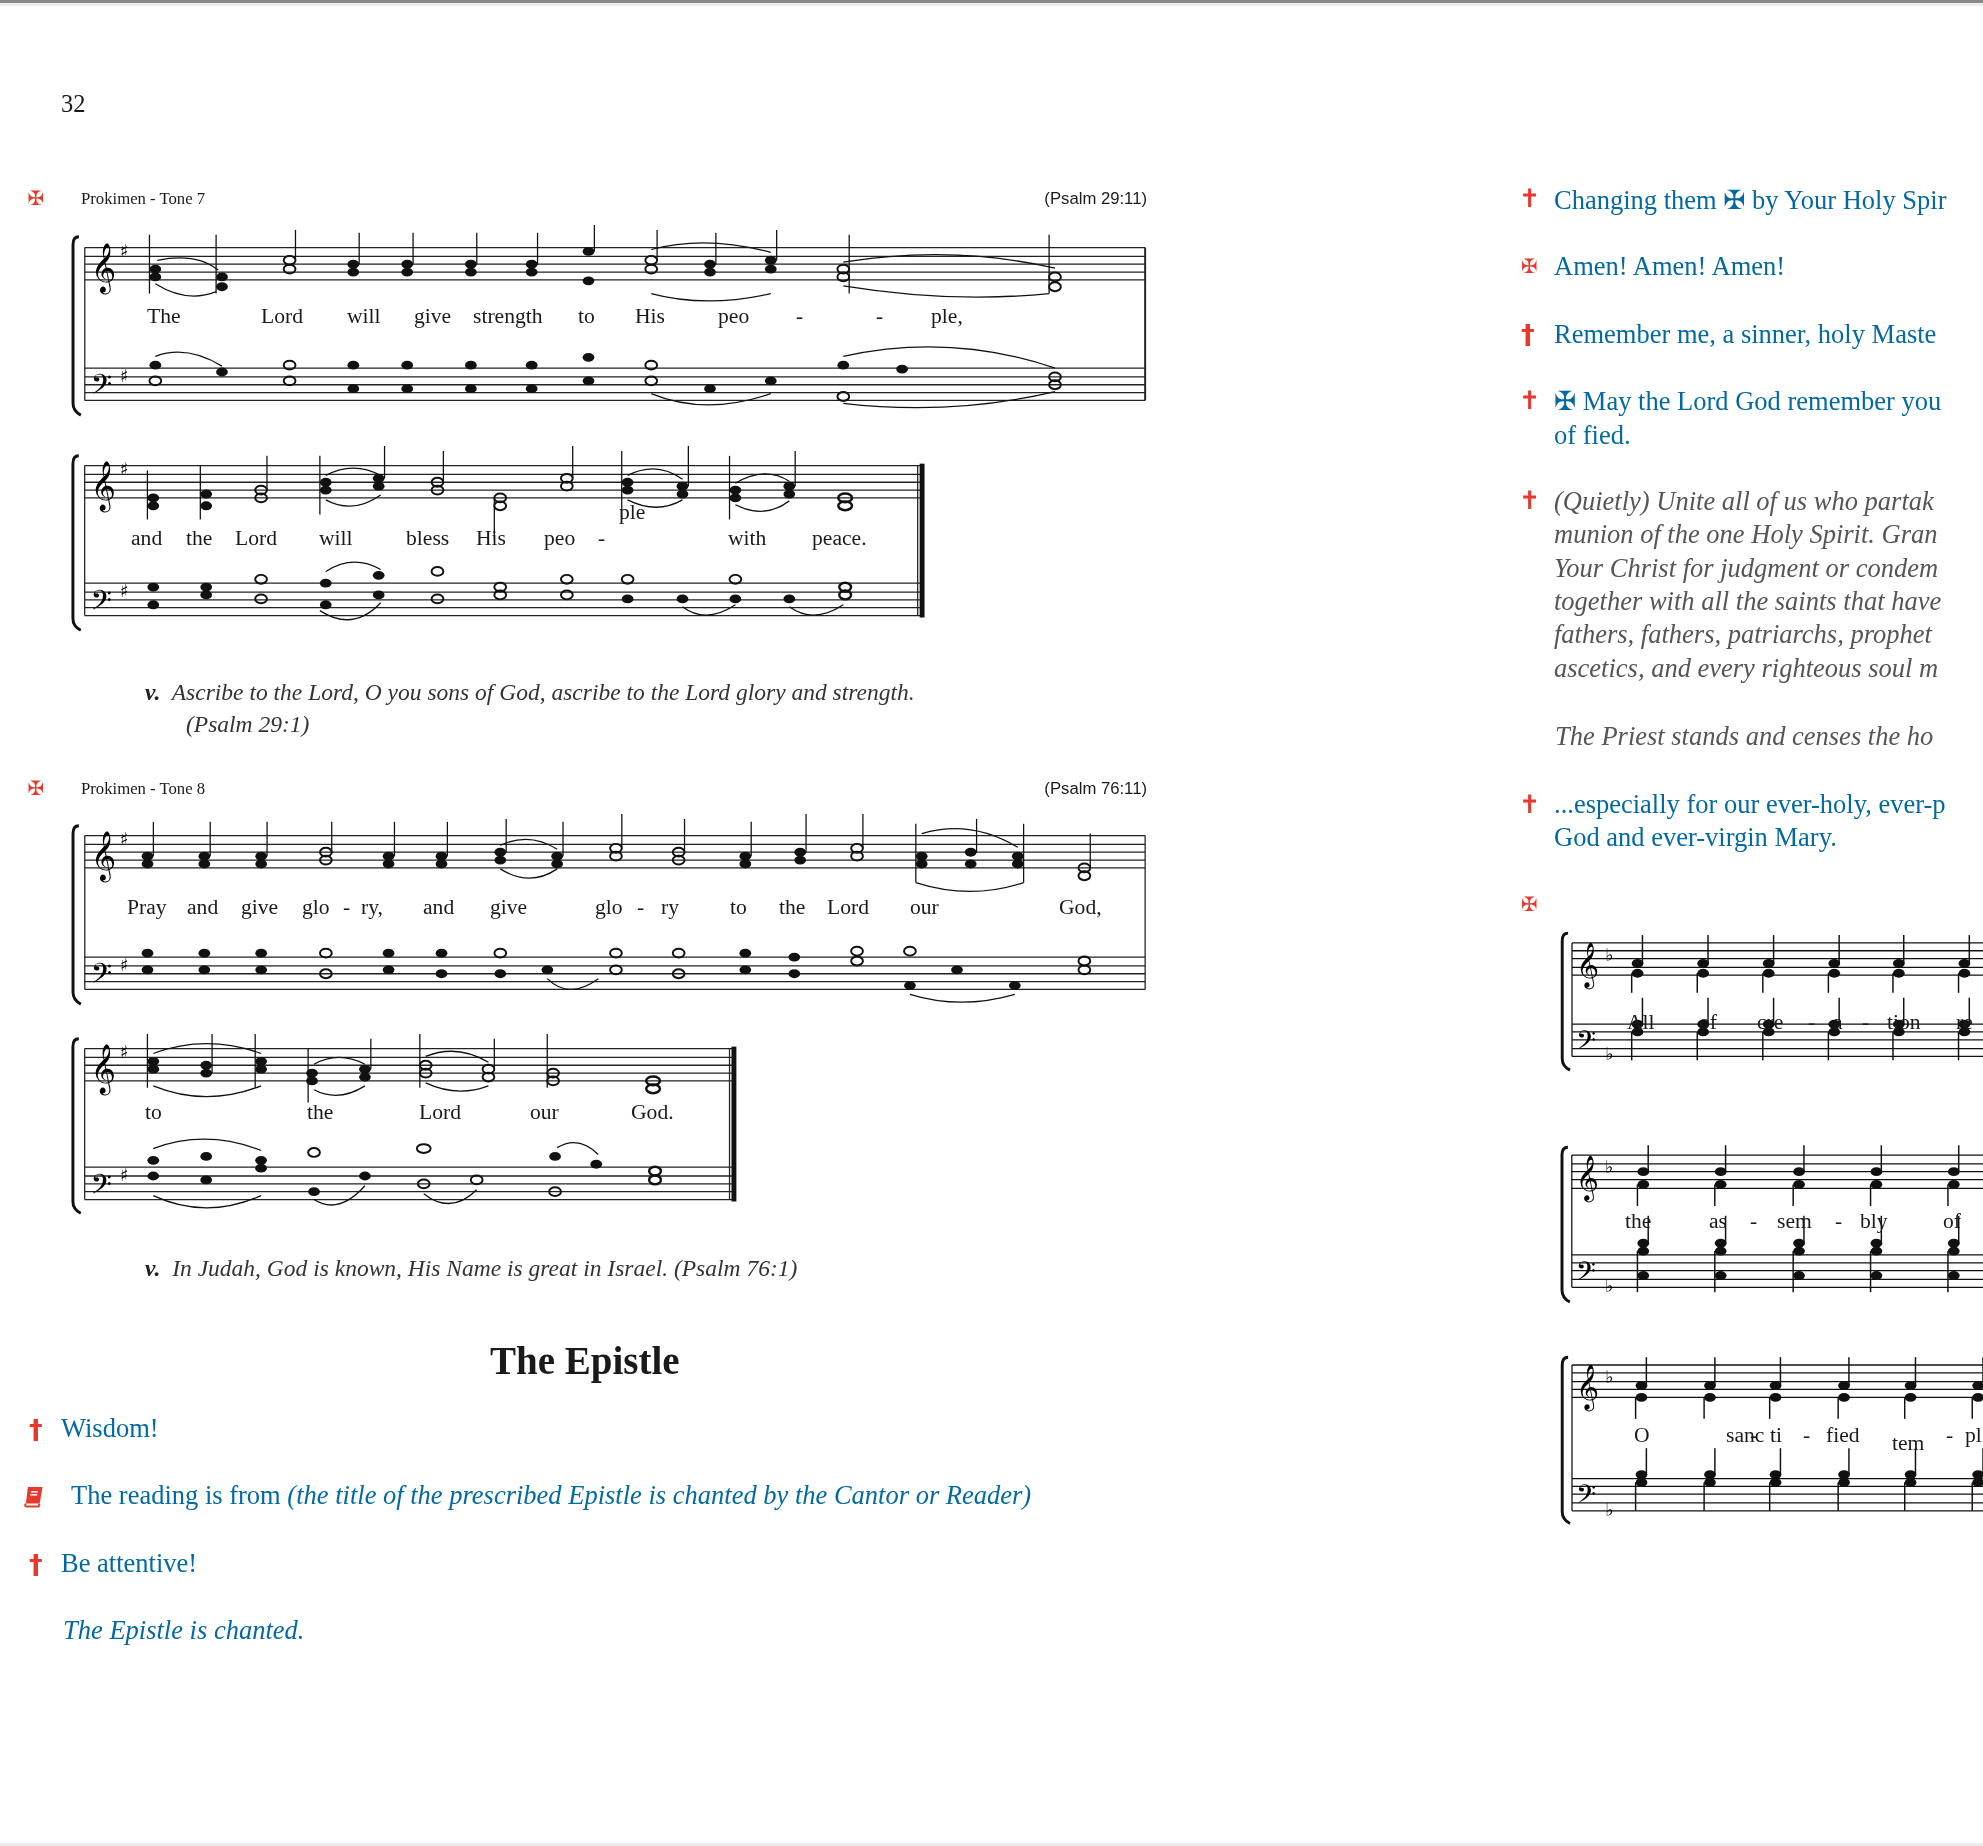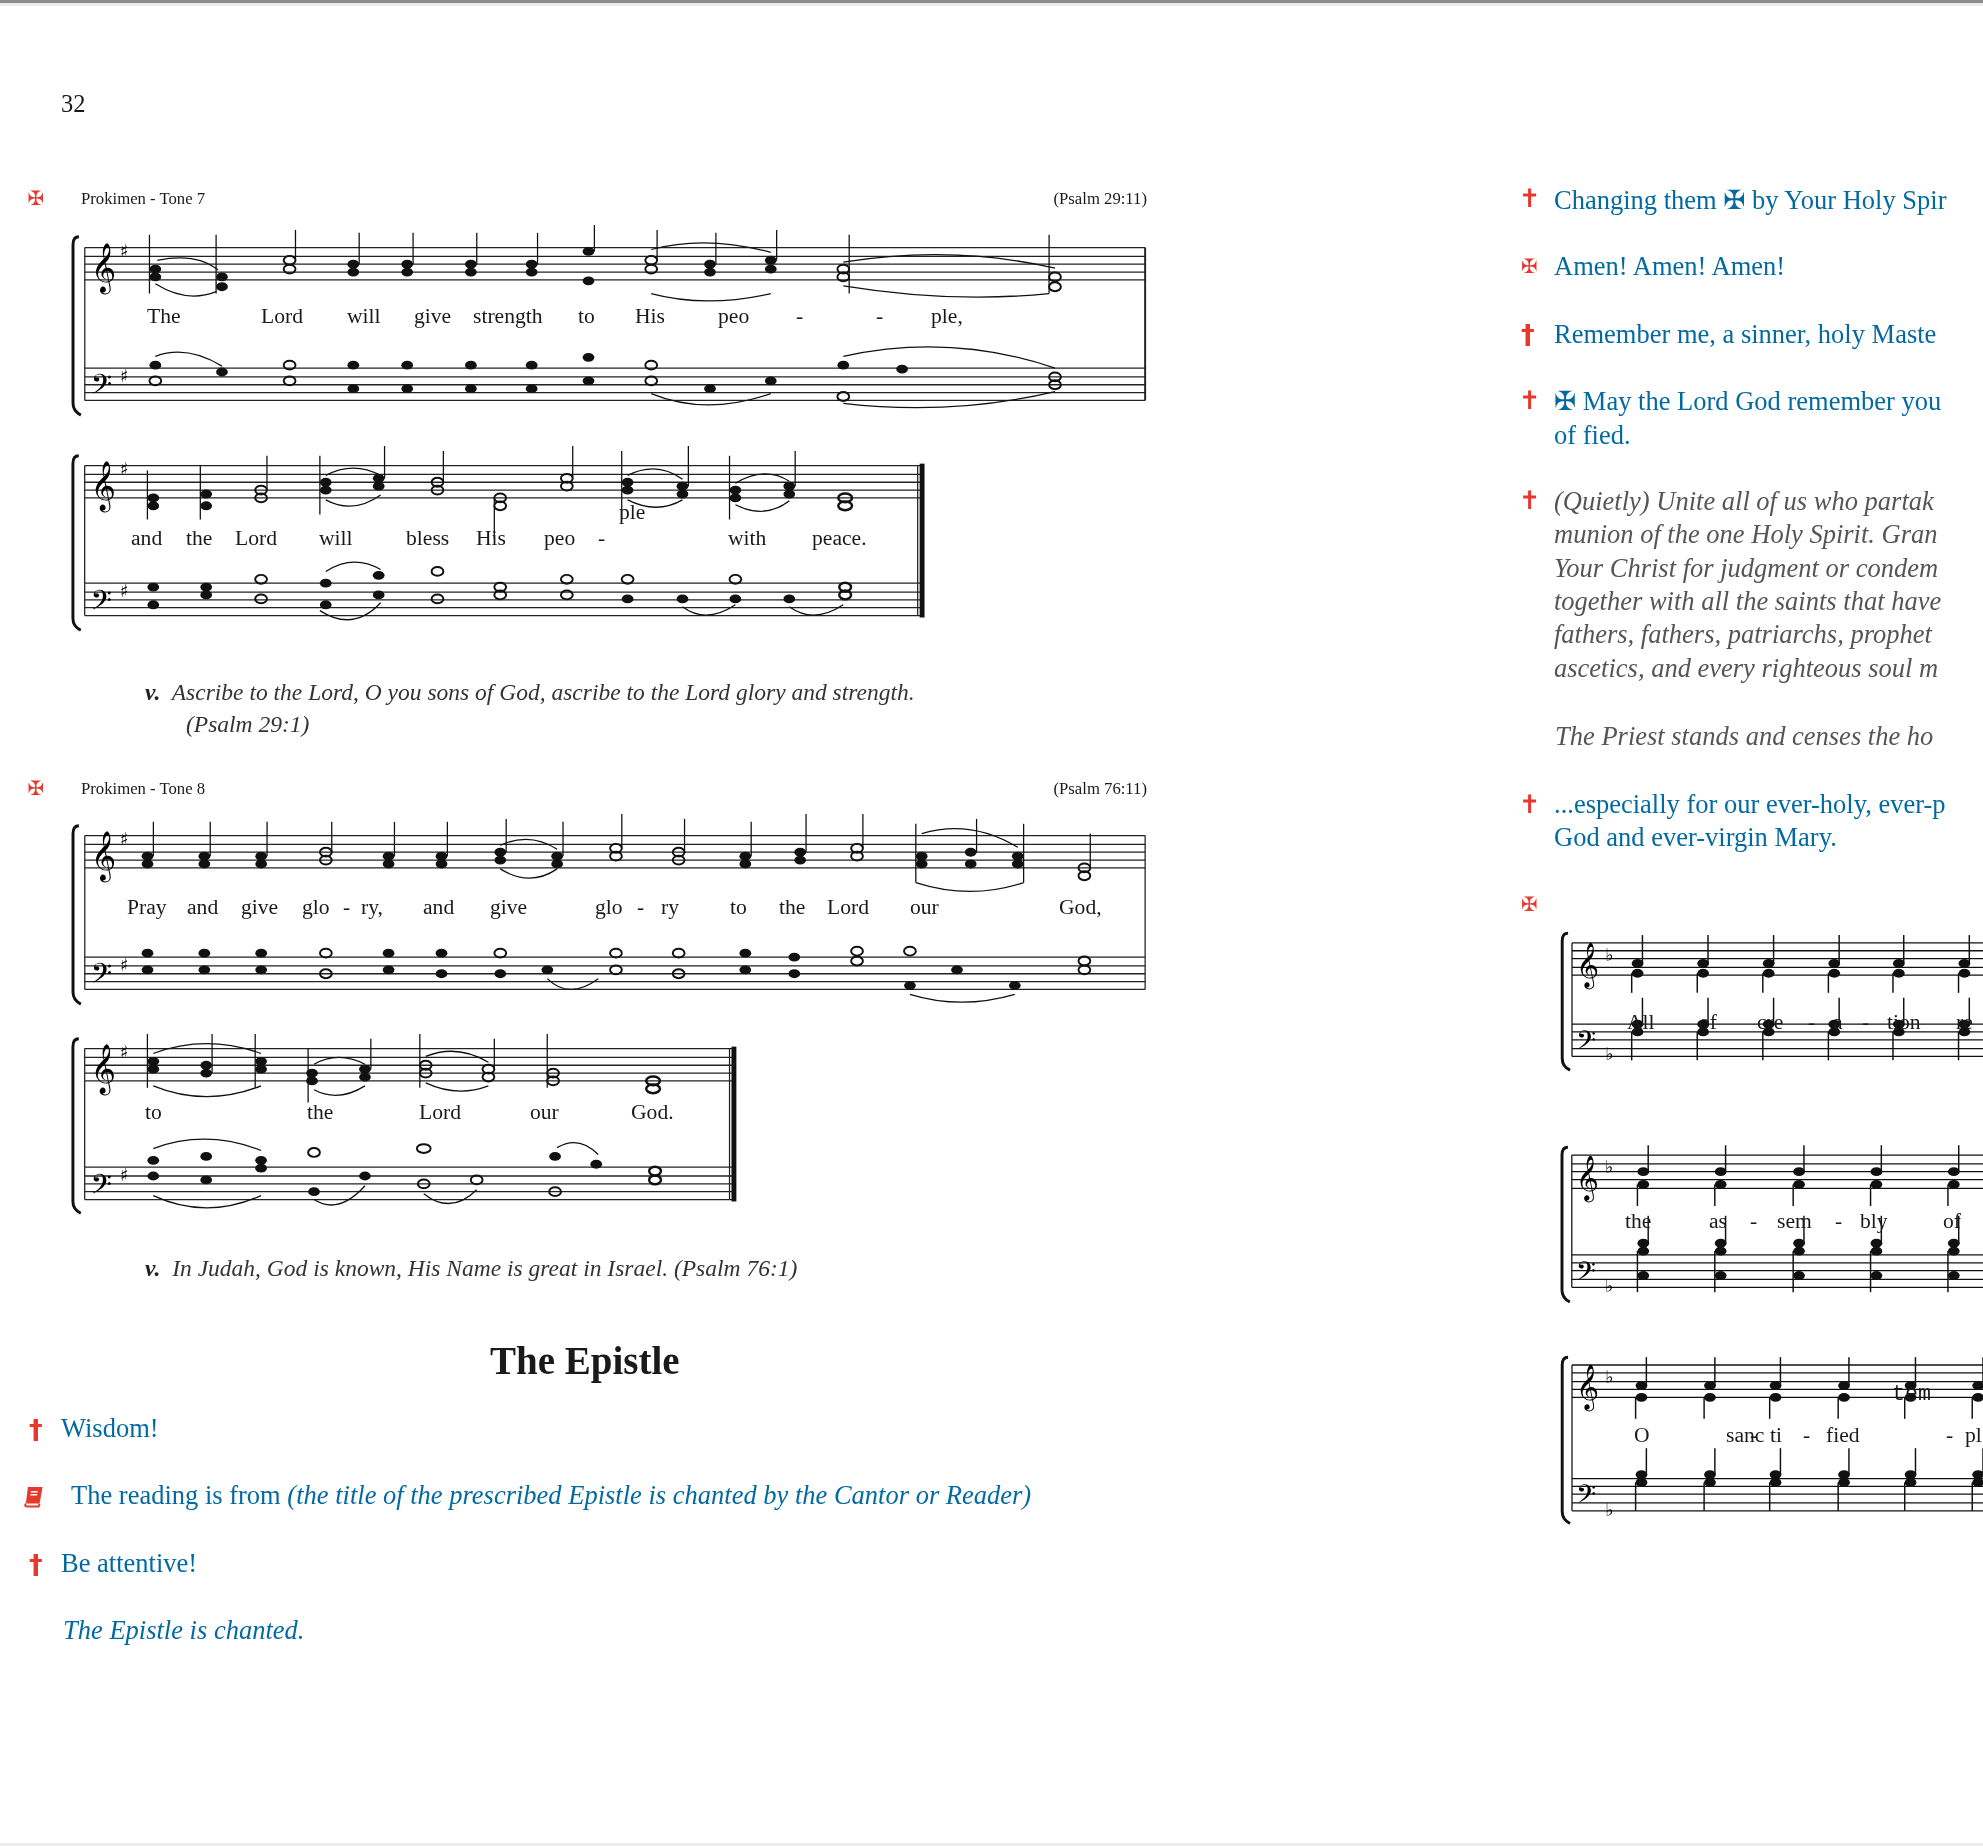--- a/index.html
+++ b/index.html
@@ -9,21 +9,21 @@
   }
   .topbar { position:absolute; left:0; top:0; width:1984px; height:2.9px; background:#8a8a8a; }
   .topbar2 { position:absolute; left:0; top:2.9px; width:1984px; height:2.9px; background:#ececec; }
   .bottombar { position:absolute; left:0; bottom:0; width:1984px; height:3.9px; background:#ececec; }
   .abs { position:absolute; }
   .pageno { left:61px; top:90px; font-size:24.5px; font-family:"Liberation Serif",serif; }
   .maltese { position:absolute; font-size:19.6px; line-height:19.6px; color:#e8372c; font-family:"DejaVu Sans",sans-serif; }
   .dagger { position:absolute; font-size:27.4px; line-height:27.4px; color:#e8372c; font-family:"DejaVu Sans",sans-serif; font-weight:bold; }
   .outlined-cross { position:absolute; font-size:25.5px; line-height:25.5px; color:#e8372c; font-family:"DejaVu Sans",sans-serif; }
   .piece-title { position:absolute; font-size:16.7px; font-family:"Liberation Serif",serif; }
-  .piece-ref { position:absolute; font-size:16.7px; font-family:Liberation Serif, serif; text-align:right; }
+  .piece-ref { position:absolute; font-size:16.7px; font-family:Liberation Sans, sans-serif; text-align:right; }
   .lyric { position:absolute; font-size:21.6px; font-family:"Liberation Serif",serif; white-space:nowrap; }
   .verse { position:absolute; font-size:23.5px; font-family:"Liberation Serif",serif; font-style:italic; color:#333; white-space:nowrap; }
   .verse b { font-style:italic; font-weight:bold; color:#222; }
   .heading { position:absolute; font-size:39px; font-weight:bold; font-family:"Liberation Serif",serif; }
   .body-text { position:absolute; font-size:26.5px; font-family:"Liberation Serif",serif; white-space:nowrap; color:#0369a1; }
   .italic { font-style:italic; }
   .grey-italic { font-style:italic; color:#555; }
   .staff-svg { position:absolute; overflow:visible; }
 </style>
 </head>
@@ -768,18 +768,18 @@
     <line x1="430" y1="85" x2="430" y2="112"></line>
       <line x1="419" y1="120" x2="419" y2="149"></line>
   </g>
 </svg>
 <div class="lyric" style="left:1634px;top:1423px;">O</div>
 <div class="lyric" style="left:1688px;top:1423px;margin-left:38px;">sanc</div>
 <div class="lyric" style="left:1750px;top:1423px;">-</div>
 <div class="lyric" style="left:1770px;top:1423px;">ti</div>
 <div class="lyric" style="left:1803px;top:1423px;">-</div>
 <div class="lyric" style="left:1826px;top:1423px;">fied</div>
-<div class="lyric" style="left:1892px;top:1382px;font-family:Liberation Mono, monospace;">tem</div>
+<div class="lyric" style="left:1892px;top:1431px;">tem</div>
 <div class="lyric" style="left:1946px;top:1423px;">-</div>
 <div class="lyric" style="left:1965px;top:1423px;">pl</div>
 
 <div class="bottombar"></div>
 
 
 </body></html>

